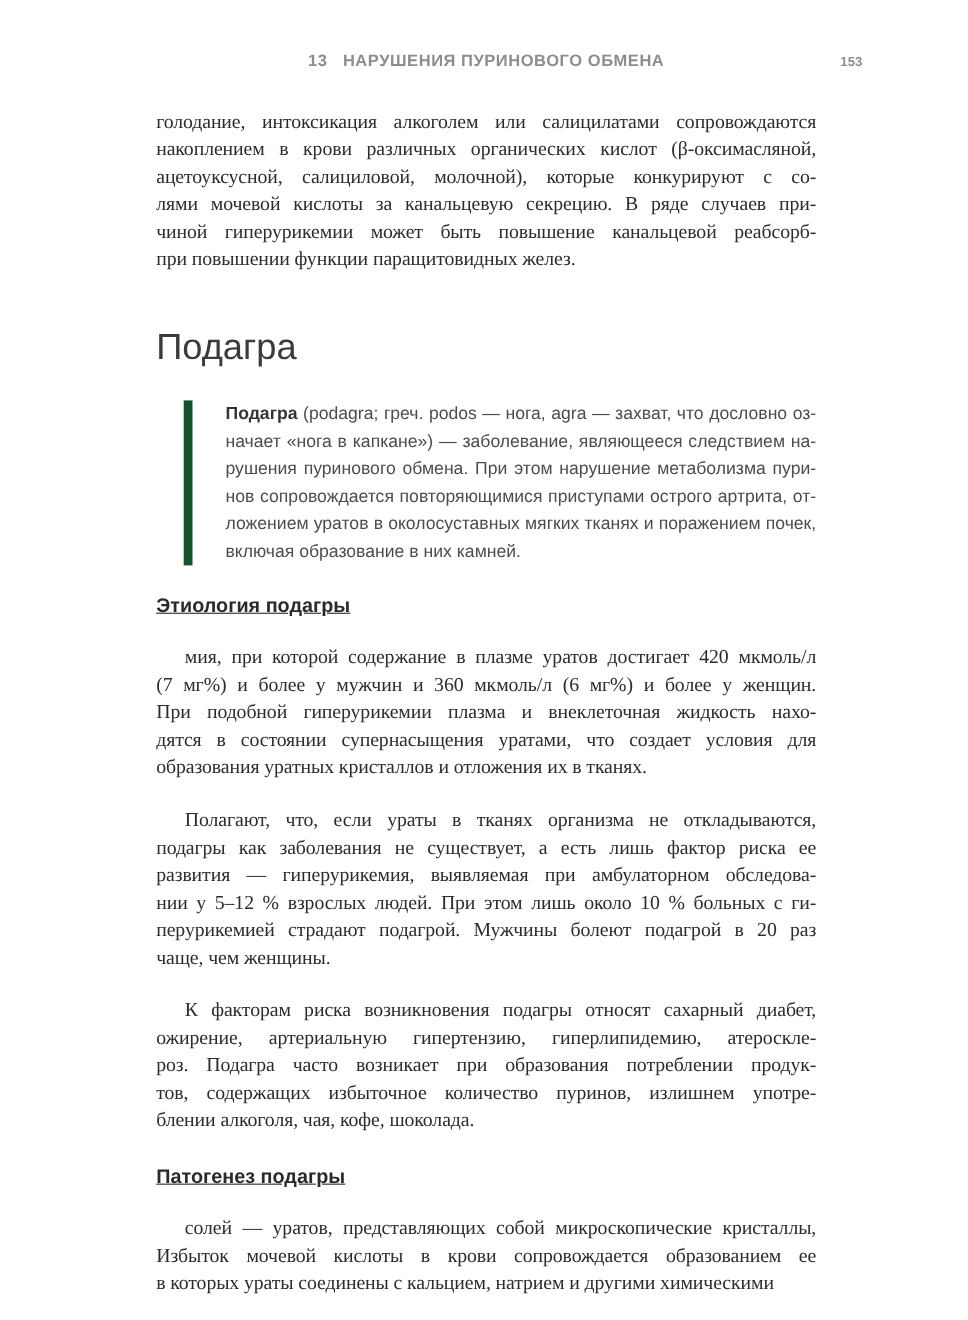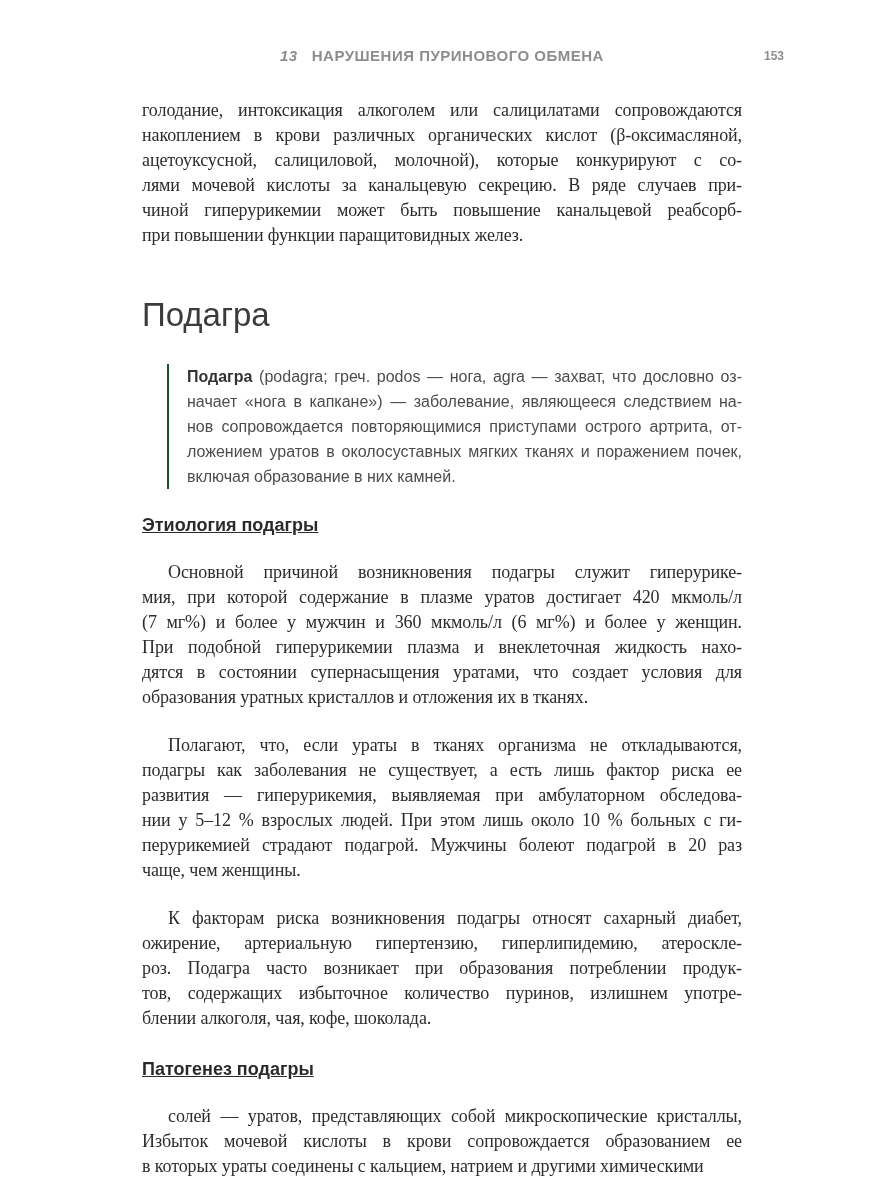--- a/index.html
+++ b/index.html
@@ -15,21 +15,21 @@
     margin:46px 0 0 142px;
     width:600px;
     text-align:center;
     font-family:"Liberation Sans", sans-serif;
     font-weight:bold;
     font-size:15px;
     line-height:20px;
     letter-spacing:0.5px;
     color:#8d8d8d;
   }
-  .running-head .rh-num { margin-right:14px;font-style:italic; }
+  .running-head .rh-num { margin-right:14px; }
   .page-num {
     position:absolute;
     top:46px; right:96px;
     font-family:"Liberation Sans", sans-serif;
     font-weight:bold;
     font-size:12px;
     line-height:20px;
     color:#8d8d8d;
   }
   .body-col {
@@ -49,22 +49,22 @@
   .section-title {
     margin:46px 0 28px 0;
     font-family:"Liberation Sans", sans-serif;
     font-weight:400;
     font-size:33px;
     line-height:42px;
     color:#3b3b3b;
   }
   .definition {
     margin:0 0 0 25px;
-    border-left:2px solid #14532d;
-    padding-left:18px;
+    border-left:8px solid #14532d;
+    padding-left:30px;
   }
   .def-text {
     font-family:"Liberation Sans", sans-serif;
     font-size:16px;
     line-height:25px;
     color:#4c4c4c;
   }
   .def-text b { color:#333333; }
   .subhead {
     margin:24px 0 5px 0;
@@ -97,29 +97,29 @@
         <div class="tline">чиной гиперурикемии может быть повышение канальцевой реабсорб-</div>
         <div class="tline tlast">при повышении функции паращитовидных желез.</div>
       </div>
 
     <h1 class="section-title">Подагра</h1>
 
     <aside class="definition">
       <div class="def-text">
           <div class="tline"><b>Подагра</b> (podagra; греч. podos — нога, agra — захват, что дословно оз-</div>
           <div class="tline">начает «нога в капкане») — заболевание, являющееся следствием на-</div>
+          <div class="tline">рушения пуринового обмена. При этом нарушение метаболизма пури-</div>
           <div class="tline">нов сопровождается повторяющимися приступами острого артрита, от-</div>
           <div class="tline">ложением уратов в околосуставных мягких тканях и поражением почек,</div>
           <div class="tline tlast">включая образование в них камней.</div>
         </div>
     </aside>
 
     <h2 class="subhead">Этиология подагры</h2>
     <div class="para indent">
-        <div class="tline">Основной причиной возникновения подагры служит гиперурике-</div>
         <div class="tline">мия, при которой содержание в плазме уратов достигает 420 мкмоль/л</div>
         <div class="tline">(7 мг%) и более у мужчин и 360 мкмоль/л (6 мг%) и более у женщин.</div>
         <div class="tline">При подобной гиперурикемии плазма и внеклеточная жидкость нахо-</div>
         <div class="tline">дятся в состоянии супернасыщения уратами, что создает условия для</div>
         <div class="tline tlast">образования уратных кристаллов и отложения их в тканях.</div>
       </div>
     <div class="para indent">
         <div class="tline">Полагают, что, если ураты в тканях организма не откладываются,</div>
         <div class="tline">подагры как заболевания не существует, а есть лишь фактор риска ее</div>
         <div class="tline">развития — гиперурикемия, выявляемая при амбулаторном обследова-</div>

